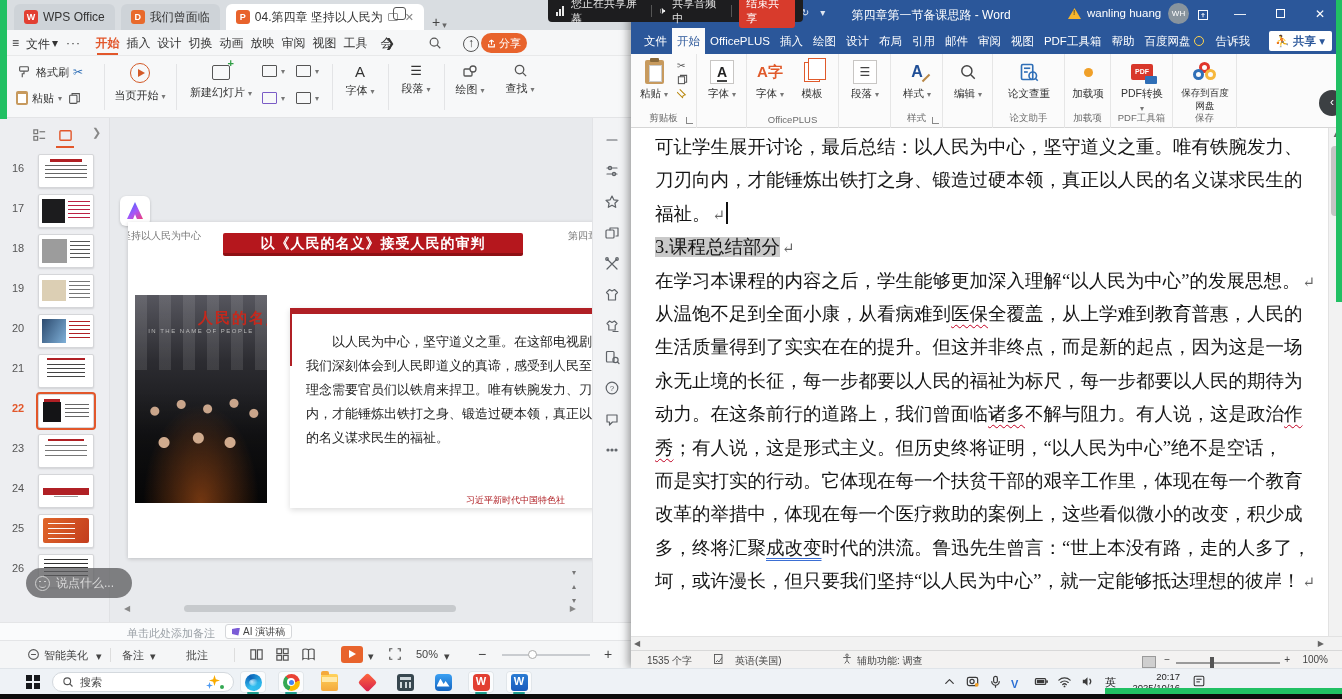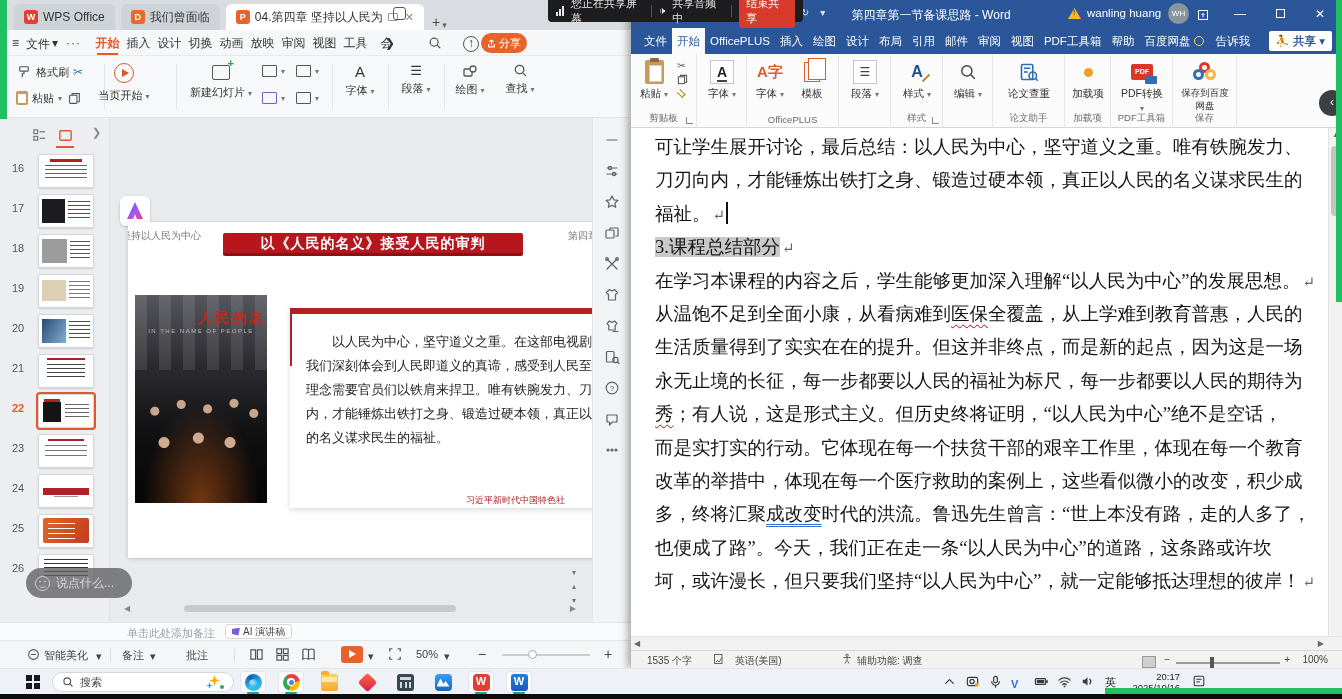--- a/index.html
+++ b/index.html
@@ -404,21 +404,21 @@
         <span>粘贴</span>
         <span class="caret">▾</span>
         <span class="mini-ic">
           <svg class="ic" width="13" height="13" viewBox="0 0 16 16" fill="none" stroke="#555" stroke-width="1.3">
               <rect x="2" y="4" width="9" height="10" rx="1"></rect>
               <path d="M5 4V2h9v10h-3"></path>
             </svg>
         </span>
       </div>
       <div class="sep" style="left:104px;"></div>
-      <div class="tbtn" style="left:96px; top:7px; width:56px;">
+      <div class="tbtn" style="left:112px; top:7px; width:56px;">
         <span class="ic-play-circle"></span>
         <span class="lbl"><span>当页开始</span> <span class="caret">▾</span></span>
       </div>
       <div class="sep" style="left:176px;"></div>
       <div class="tbtn" style="left:186px; top:9px; width:70px;">
         <span class="ic-newslide"></span>
         <span class="lbl"><span>新建幻灯片</span> <span class="caret">▾</span></span>
       </div>
       <div class="tb-row" style="left:262px; top:9px;">
         <span class="ic-rect"></span>
@@ -842,25 +842,25 @@
     <div class="abs word-doc">
       <div class="doc-lines">
           <div class="dline"><span>可让学生展开讨论，最后总结：以人民为中心，坚守道义之重。唯有铁腕发力、</span></div>
           <div class="dline"><span>刀刃向内，才能锤炼出铁打之身、锻造过硬本领，真正以人民的名义谋求民生的</span></div>
           <div class="dline"><span>福祉。</span><span class="pilcrow">↵</span><span class="caret-line"></span></div>
           <div class="dline"><span class="seg-hl">3.课程总结部分</span><span class="pilcrow">↵</span></div>
           <div class="dline"><span>在学习本课程的内容之后，学生能够更加深入理解“以人民为中心”的发展思想。</span><span class="pilcrow">↵</span></div>
           <div class="dline"><span>从温饱不足到全面小康，从看病难到</span><span class="seg-sp">医保</span><span>全覆盖，从上学难到教育普惠，人民的</span></div>
           <div class="dline"><span>生活质量得到了实实在在的提升。但这并非终点，而是新的起点，因为这是一场</span></div>
           <div class="dline"><span>永无止境的长征，每一步都要以人民的福祉为标尺，每一步都要以人民的期待为</span></div>
+          <div class="dline"><span>动力。在这条前行的道路上，我们曾面临</span><span class="seg-sp">诸多</span><span>不解与阻力。有人说，这是政治</span><span class="seg-sp">作</span></div>
           <div class="dline"><span class="seg-sp">秀</span><span>；有人说，这是形式主义。但历史终将证明，“以人民为中心”绝不是空话，</span></div>
           <div class="dline"><span>而是实打实的行动。它体现在每一个扶贫干部的艰辛工作里，体现在每一个教育</span></div>
           <div class="dline"><span>改革的举措中，体现在每一个医疗救助的案例上，这些看似微小的改变，积少成</span></div>
           <div class="dline"><span>多，终将汇聚</span><span class="seg-gr">成改变</span><span>时代的洪流。鲁迅先生曾言：“世上本没有路，走的人多了，</span></div>
-          <div class="dline"><span>也便成了路”。今天，我们正在走一条“以人民为中心”的道路，这条路或许坎</span></div>
           <div class="dline"><span>坷，或许漫长，但只要我们坚持“以人民为中心”，就一定能够抵达理想的彼岸！</span><span class="pilcrow">↵</span></div>
         </div>
     </div>
     <div class="abs vscroll">
       <span class="vs-up">▲</span>
       <div class="vs-thumb"></div>
     </div>
     <div class="abs doc-hscroll">
       <span class="dh-left">◀</span>
       <span class="dh-right">▶</span>

